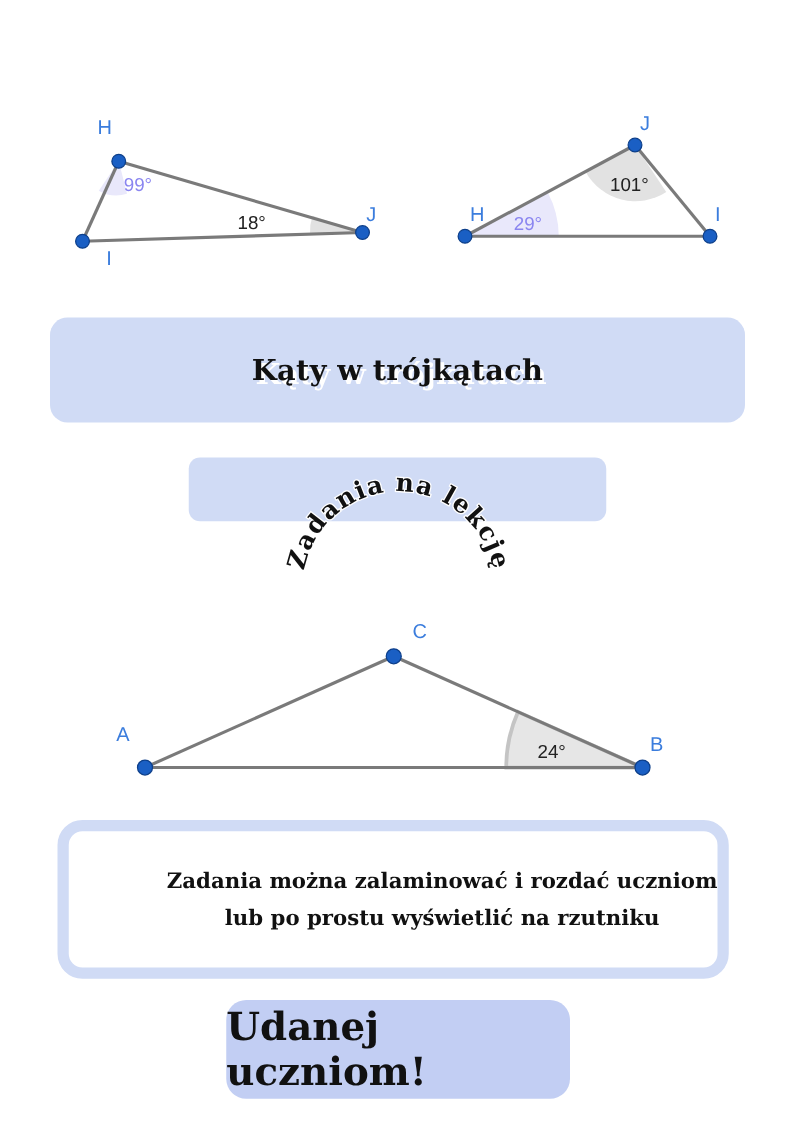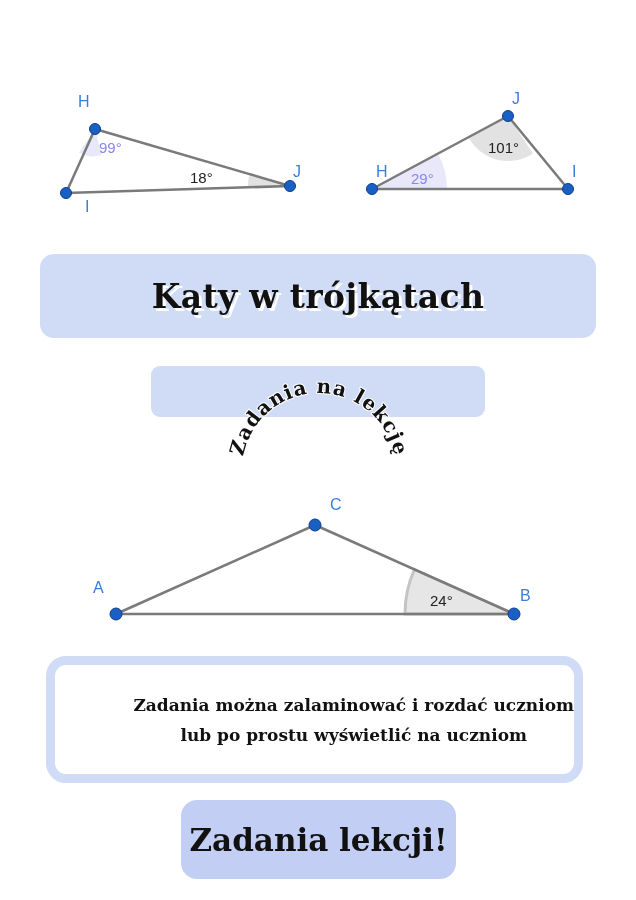--- a/index.html
+++ b/index.html
@@ -8,21 +8,21 @@
     svg.geo { position: absolute; left: 0; top: 0; }
     .geo-label { font-family: "Liberation Sans", sans-serif; font-size: 16px; fill: #3b7ddd; }
     .angle-label { font-family: "Liberation Sans", sans-serif; font-size: 15px; fill: #222222; }
     .angle-label.purple { fill: #8a85f0; }
     .title-box {
       left: 40px; top: 254px; width: 556px; height: 84px;
       background: #d0dbf5; border-radius: 14px;
       display: flex; align-items: center; justify-content: center;
     }
     .title-text {
-      font-family: "DejaVu Serif", serif; font-weight: bold; font-size: 33px; color: #111111;
+      font-family: "DejaVu Serif", serif; font-weight: bold; font-size: 23px; color: #111111;
       text-shadow: 3px 3px 0 #ffffff; letter-spacing: 0.3px;
     }
     .sub-box {
       left: 151px; top: 366px; width: 334px; height: 51px;
       background: #d0dbf5; border-radius: 9px;
     }
     svg.arc-text { position: absolute; left: 0; top: 0; }
     .arc-label { font-family: "DejaVu Serif", serif; font-weight: bold; font-size: 20px; fill: #111111; letter-spacing: 1px; }
     .info-box {
       left: 46px; top: 656px; width: 519px; height: 109px;
@@ -102,19 +102,19 @@
     <path id="arcPath" d="M242,470 A77,77 0 0 1 396,470" fill="none"></path>
   </defs>
   <text class="arc-label" style="paint-order: stroke; stroke: #ffffff; stroke-width: 2px;">
     <textPath href="#arcPath" startOffset="50%" text-anchor="middle">Zadania na lekcję</textPath>
   </text>
 </svg>
 
 <div class="abs info-box">
   <div class="info-text">
     <div>Zadania można zalaminować i rozdać uczniom</div>
-    <div>lub po prostu wyświetlić na uczniom</div>
+    <div>lub po prostu wyświetlić na rzutniku</div>
   </div>
 </div>
 
 <div class="abs end-button">
-  <span class="end-text">Zadania lekcji!</span>
+  <span class="end-text">Udanej uczniom!</span>
 </div>
 
 </body></html>

